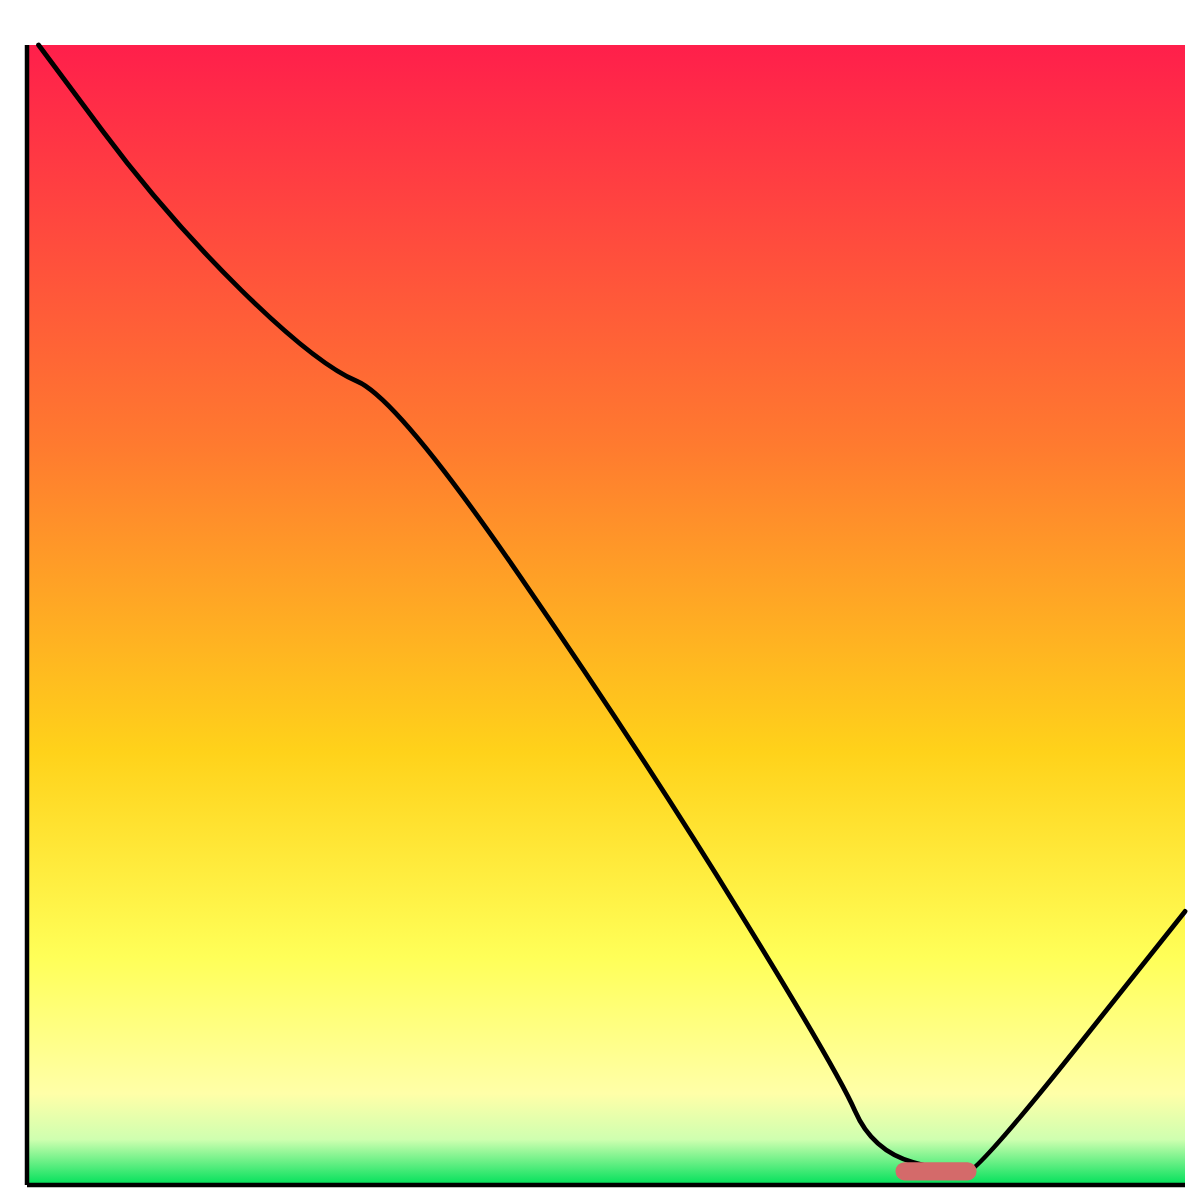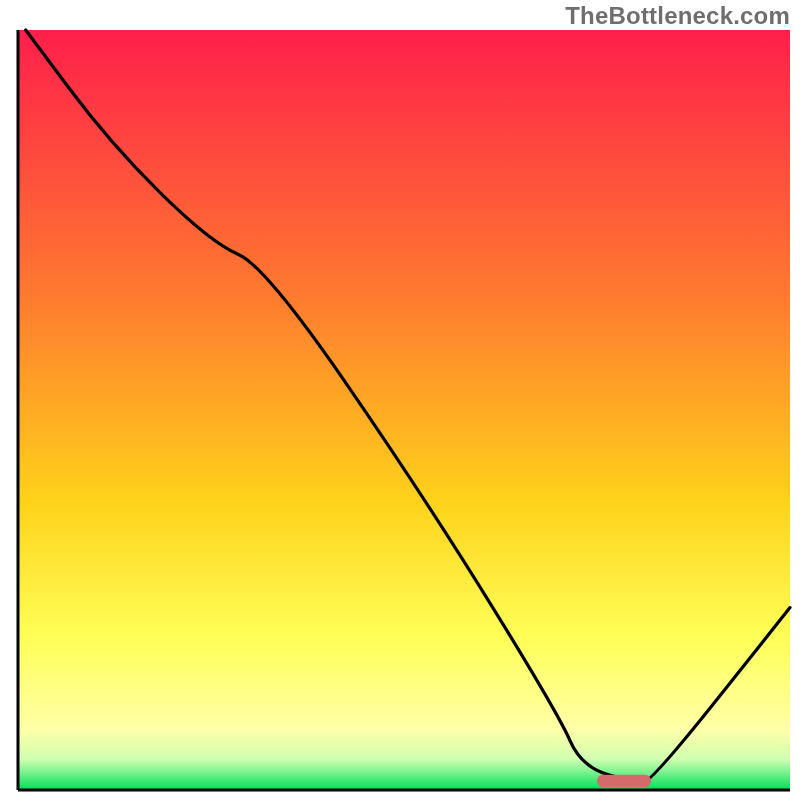--- a/index.html
+++ b/index.html
@@ -27,21 +27,20 @@
   svg.chart {
     position: absolute;
     left: 0;
     top: 0;
   }
 </style>
 </head>
 <body>
 
 <div class="stage">
-  <div class="watermark">TheBottleneck.com</div>
 
   <svg class="chart" width="800" height="800" viewBox="0 0 800 800">
     <defs>
       <linearGradient id="bg-grad" x1="0" y1="0" x2="0" y2="1">
           <stop offset="0%" stop-color="#ff1f4b"></stop>
           <stop offset="35%" stop-color="#ff7a2f"></stop>
           <stop offset="62%" stop-color="#ffd21a"></stop>
           <stop offset="80%" stop-color="#ffff58"></stop>
           <stop offset="92%" stop-color="#ffffa8"></stop>
           <stop offset="96%" stop-color="#cfffb0"></stop>

